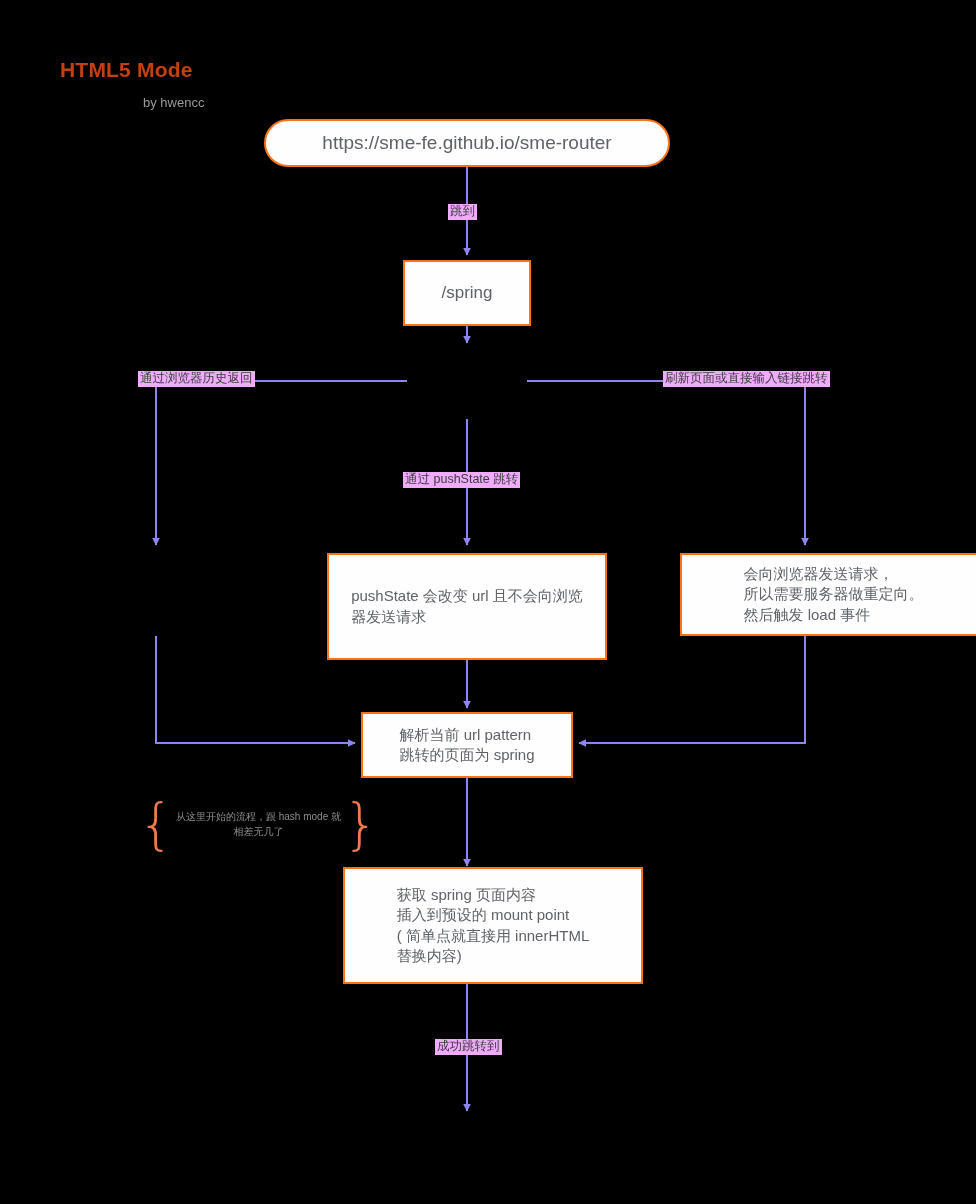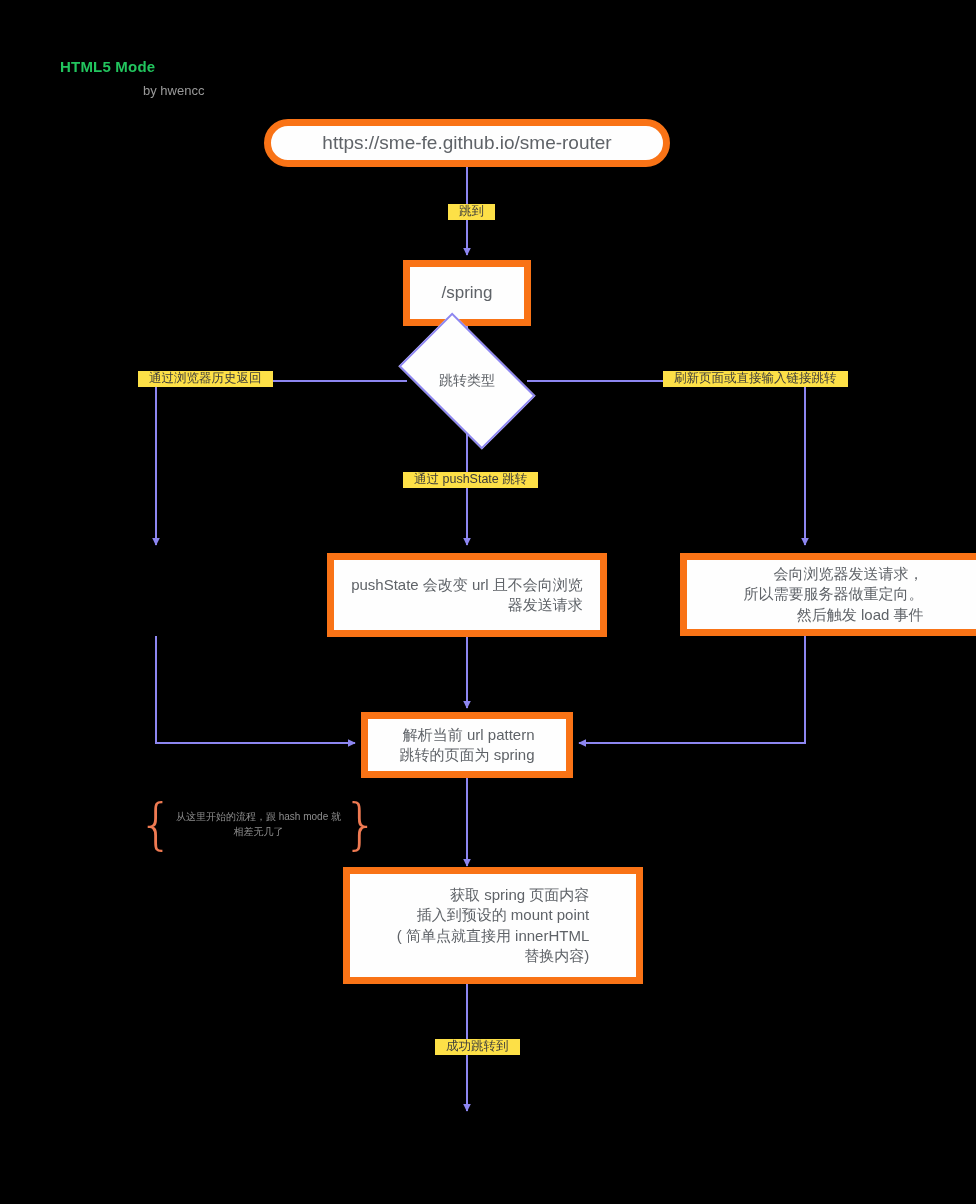--- a/index.html
+++ b/index.html
@@ -27,44 +27,44 @@
     width: 976px;
     height: 1204px;
     pointer-events: none;
   }
 
   
   .diagram-title {
     position: absolute;
     left: 60px;
     top: 58px;
-    font-size: 15px;
+    font-size: 21px;
     font-weight: bold;
-    color: #22c55e;
+    color: #c2410c;
     letter-spacing: 0.2px;
   }
   .diagram-subtitle {
     position: absolute;
     left: 143px;
-    top: 83px;
+    top: 95px;
     font-size: 13px;
     color: #9a9a9a;
   }
 
   
   .node {
     position: absolute;
     box-sizing: border-box;
     background: #fefefe;
-    border: 7px solid #f97316;
+    border: 2px solid #f97316;
     color: #5f6368;
     display: flex;
     align-items: center;
     justify-content: center;
-    text-align: right;
+    text-align: left;
     line-height: 1.35;
   }
   .node .nlabel {
     display: block;
     white-space: pre-line;
   }
   .node.stadium {
     border-radius: 28px;
     font-size: 19px;
   }
@@ -96,25 +96,25 @@
     color: #5f6368;
     white-space: nowrap;
   }
 
   
   .node.accent { color: #ef7a52; font-size: 16px; }
 
   
   .edge-label {
     position: absolute;
-    background: #fde047;
+    background: #f0abfc;
     color: #3c3c3c;
     font-size: 12.5px;
     line-height: 1.1;
-    padding: 1px 11px;
+    padding: 1px 2px;
     white-space: nowrap;
     box-sizing: border-box;
     text-align: center;
   }
 
   
   .note {
     position: absolute;
     display: flex;
     align-items: center;
@@ -176,27 +176,23 @@
   <div class="diagram-subtitle">by hwencc</div>
 
   <div class="node stadium big-url" style="left:264px; top:119px; width:406px; height:48px;">
     <span class="nlabel">https://sme-fe.github.io/sme-router</span>
   </div>
 
   <div class="node rect" style="left:403px; top:260px; width:128px; height:66px; font-size:17px;">
     <span class="nlabel">/spring</span>
   </div>
 
-  <div class="diamond-wrap" style="left:408px; top:343px; width:118px; height:76px;">
-    <div class="diamond-shape"></div>
-    <span class="diamond-text">跳转类型</span>
-  </div>
-
-
-  <div class="node rect" style="left:327px; top:553px; width:280px; height:84px;">
+
+
+  <div class="node rect" style="left:327px; top:553px; width:280px; height:107px;">
     <span class="nlabel">pushState 会改变 url 且不会向浏览
 器发送请求</span>
   </div>
 
   <div class="node rect" style="left:680px; top:553px; width:307px; height:83px;">
     <span class="nlabel">会向浏览器发送请求，
 所以需要服务器做重定向。
 然后触发 load 事件</span>
   </div>
 

